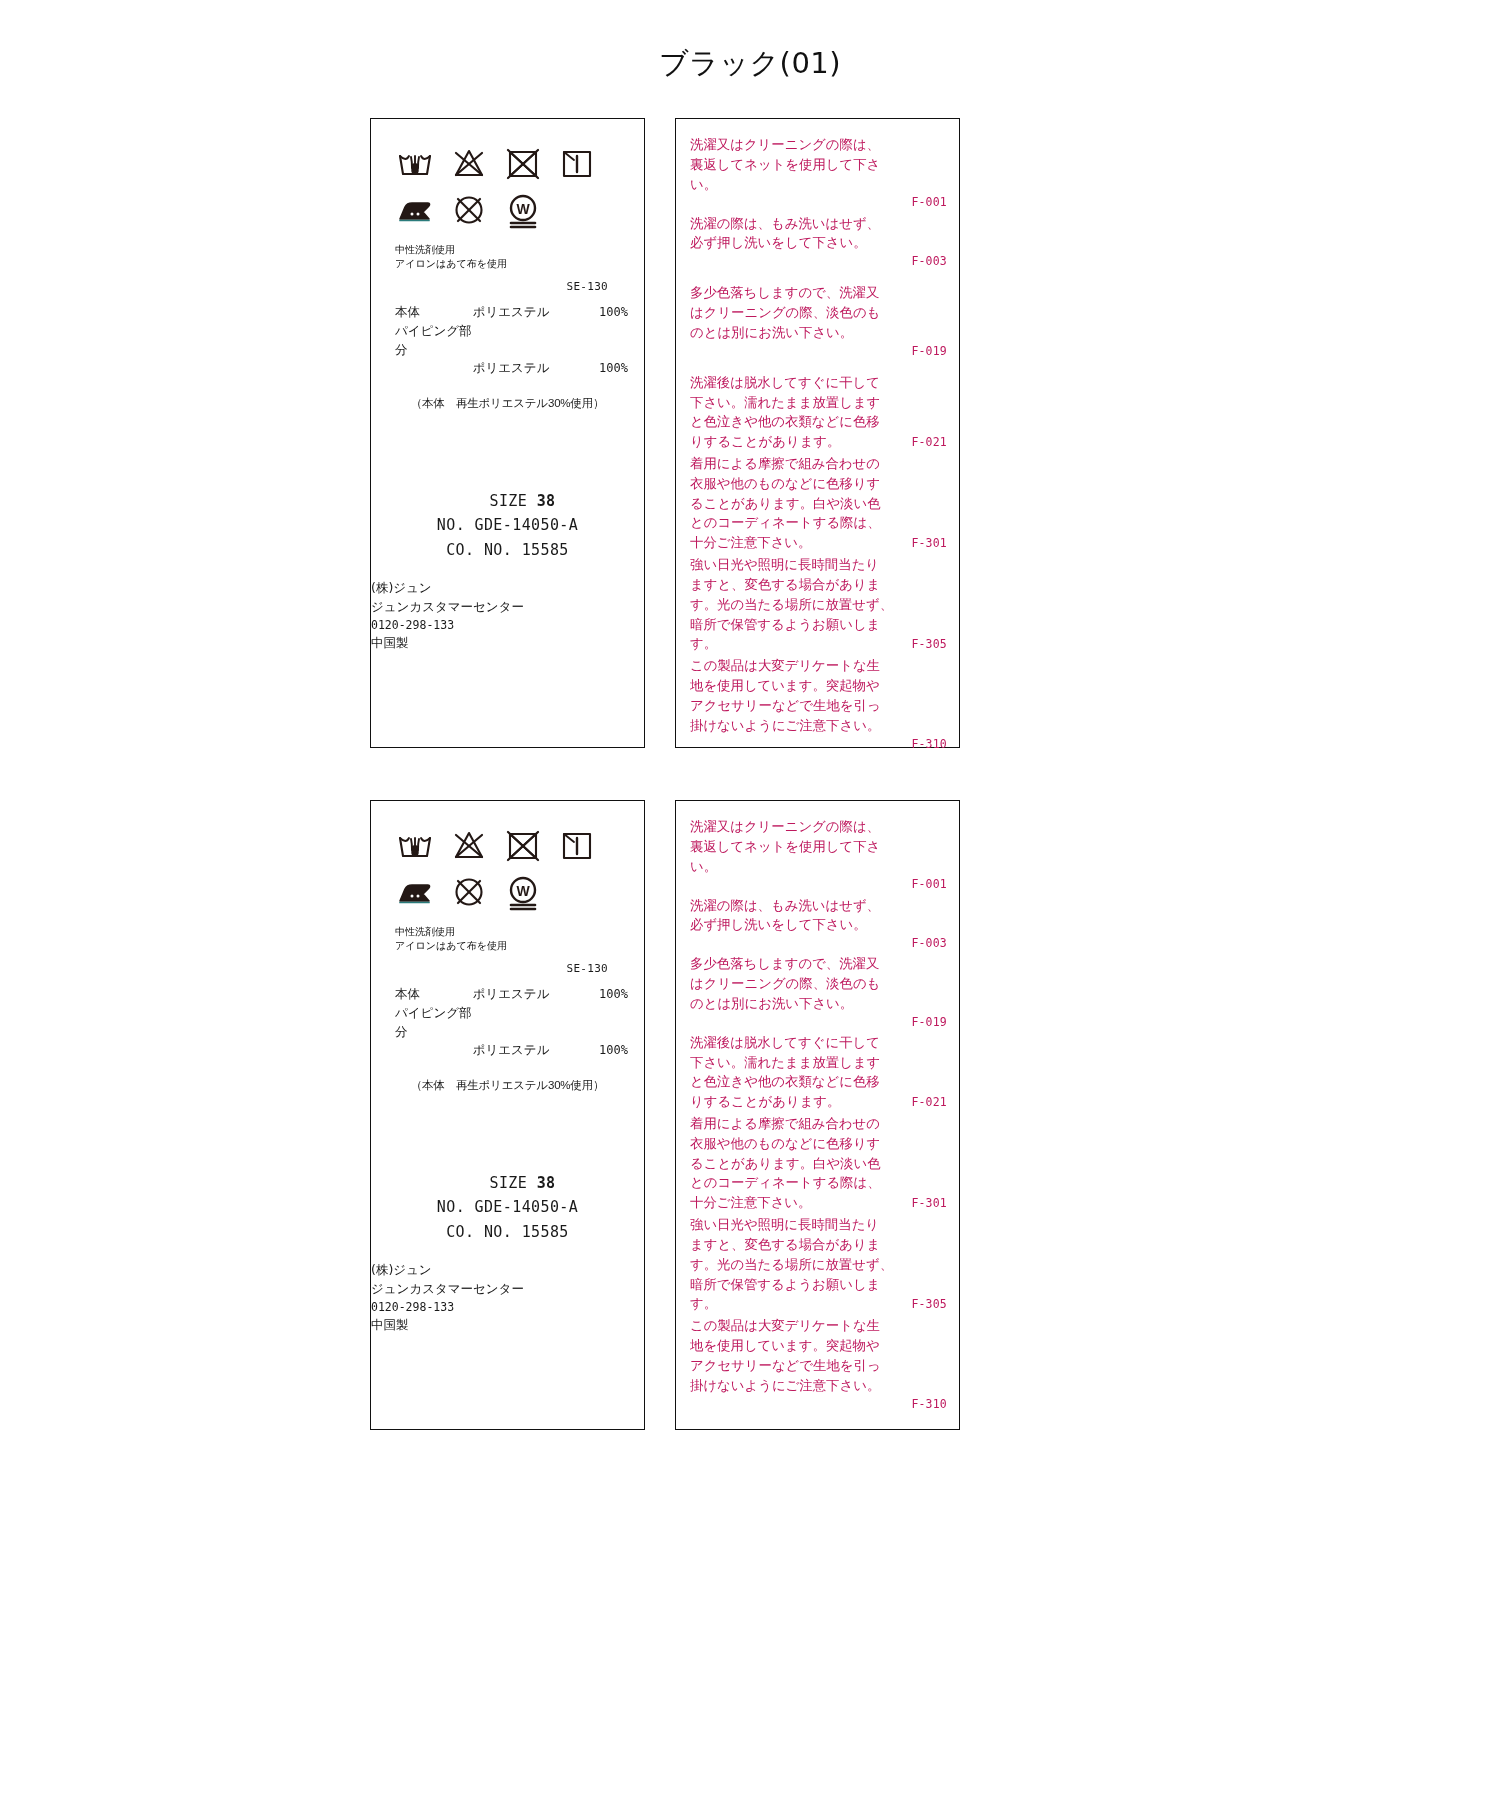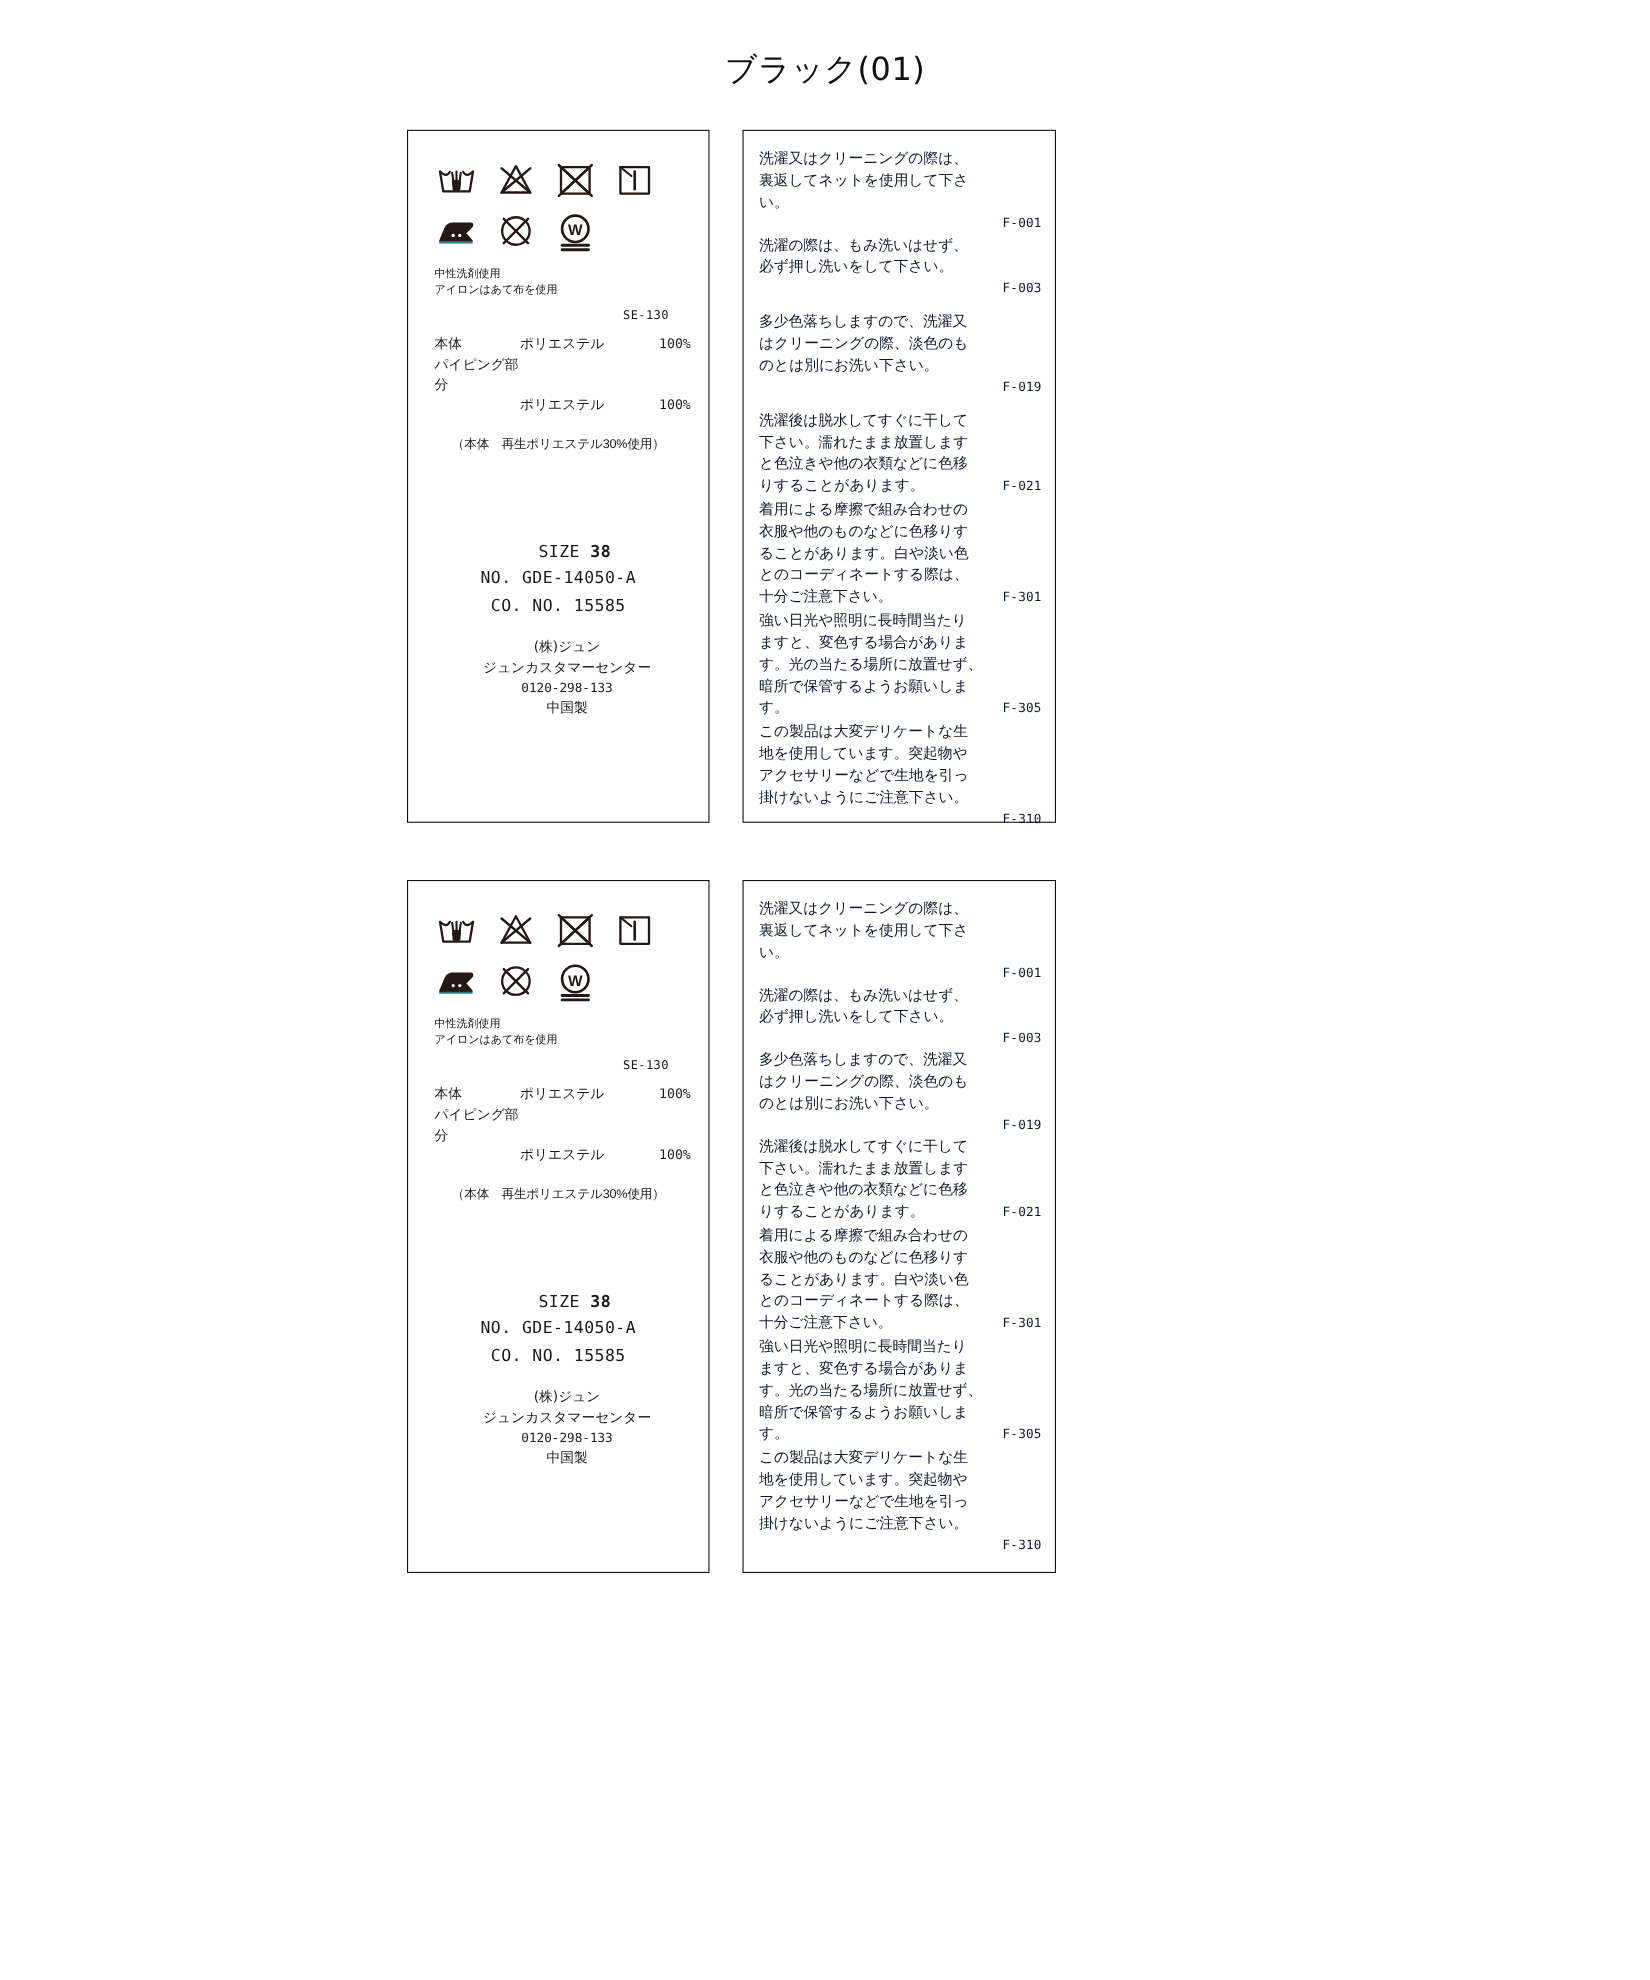--- a/index.html
+++ b/index.html
@@ -125,38 +125,37 @@
     line-height: 1.62;
     letter-spacing: 0.4px;
   }
   .size-line { text-align: center; }
   .size-line.sz { padding-left: 30px; }
   .size-line .bold { font-weight: 700; }
 
   
   .maker-block {
     position: absolute;
-    left: 16px; right: 0;
+    left: 0; right: 0;
     top: 460px;
-    text-align: center;
     font-family: "DejaVu Sans", "Liberation Sans", sans-serif;
     font-size: 12.5px;
     line-height: 1.5;
   }
   .maker-block .tel {
     font-family: "DejaVu Sans Mono", "Liberation Mono", monospace;
     font-size: 11.5px;
   }
 
   
   .inst-group {
     font-family: "DejaVu Sans", "Liberation Sans", sans-serif;
     font-size: 13.4px;
     line-height: 1.48;
-    color: #0f172a;
+    color: #be185d;
     margin-bottom: 2px;
   }
   .inst-group p { margin: 0; }
   .inst-group.spaced { margin-bottom: 13px; }
   .inst-code {
     display: inline-block;
     font-family: "DejaVu Sans Mono", "Liberation Mono", monospace;
     font-size: 11.5px;
     letter-spacing: 0.2px;
   }

